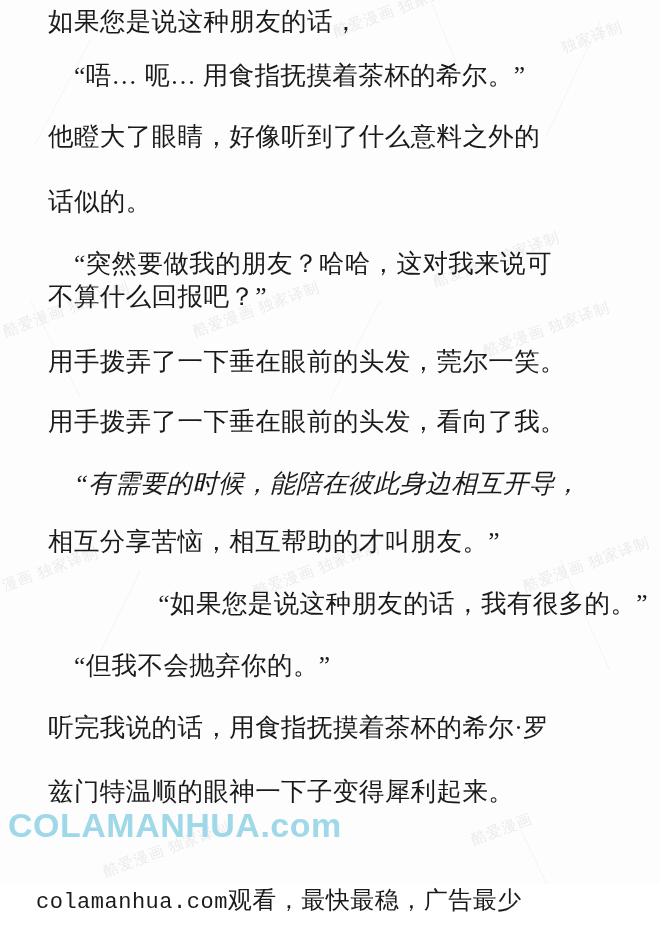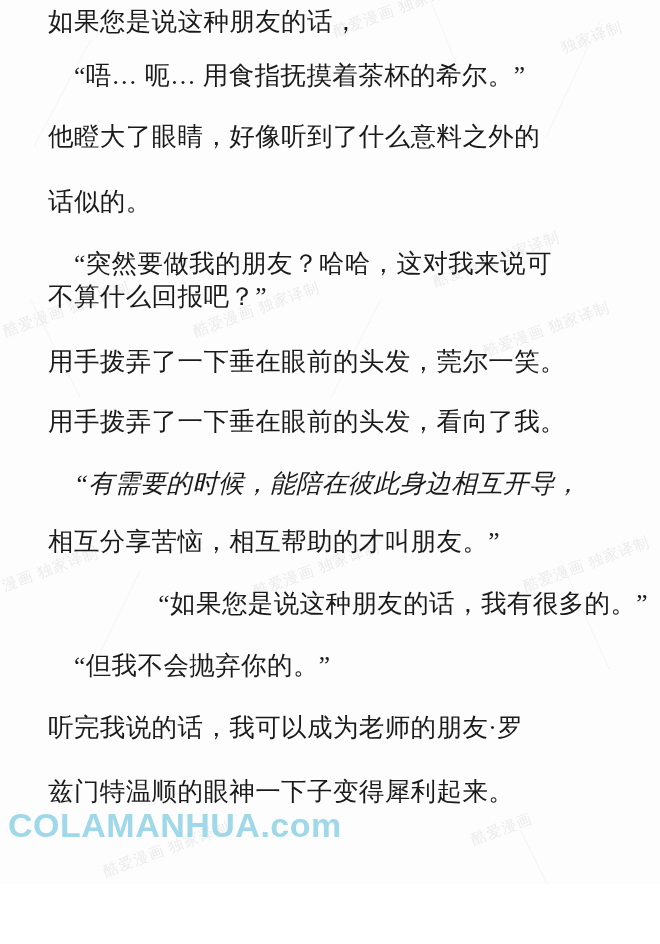--- a/index.html
+++ b/index.html
@@ -142,21 +142,24 @@
     <div class="line" style="top:123px;">他瞪大了眼睛，好像听到了什么意料之外的</div>
     <div class="line" style="top:188px;">话似的。</div>
     <div class="line indent" style="top:250px;">“突然要做我的朋友？哈哈，这对我来说可</div>
     <div class="line" style="top:283px;">不算什么回报吧？”</div>
     <div class="line" style="top:348px;">用手拨弄了一下垂在眼前的头发，莞尔一笑。</div>
     <div class="line" style="top:408px;">用手拨弄了一下垂在眼前的头发，看向了我。</div>
     <div class="line indent" style="top:470px;font-style:italic;">“有需要的时候，能陪在彼此身边相互开导，</div>
     <div class="line" style="top:528px;">相互分享苦恼，相互帮助的才叫朋友。”</div>
     <div class="line indent" style="top:590px;text-align:right;">“如果您是说这种朋友的话，我有很多的。”</div>
     <div class="line indent" style="top:652px;">“但我不会抛弃你的。”</div>
-    <div class="line" style="top:714px;">听完我说的话，我可以成为老师的朋友·罗</div>
+    <div class="line" style="top:714px;">听完我说的话，用食指抚摸着茶杯的希尔·罗</div>
     <div class="line" style="top:778px;">兹门特温顺的眼神一下子变得犀利起来。</div>
   </div>
 
   <div class="site-wm" id="wm-cola">COLAMANHUA.com</div>
 
   <div class="footer-bar"></div>
+  <div class="footer-text">
+    <span class="url">colamanhua.com</span><span>观看，最快最稳，广告最少</span>
+  </div>
 
 </div>
 
 </body></html>

